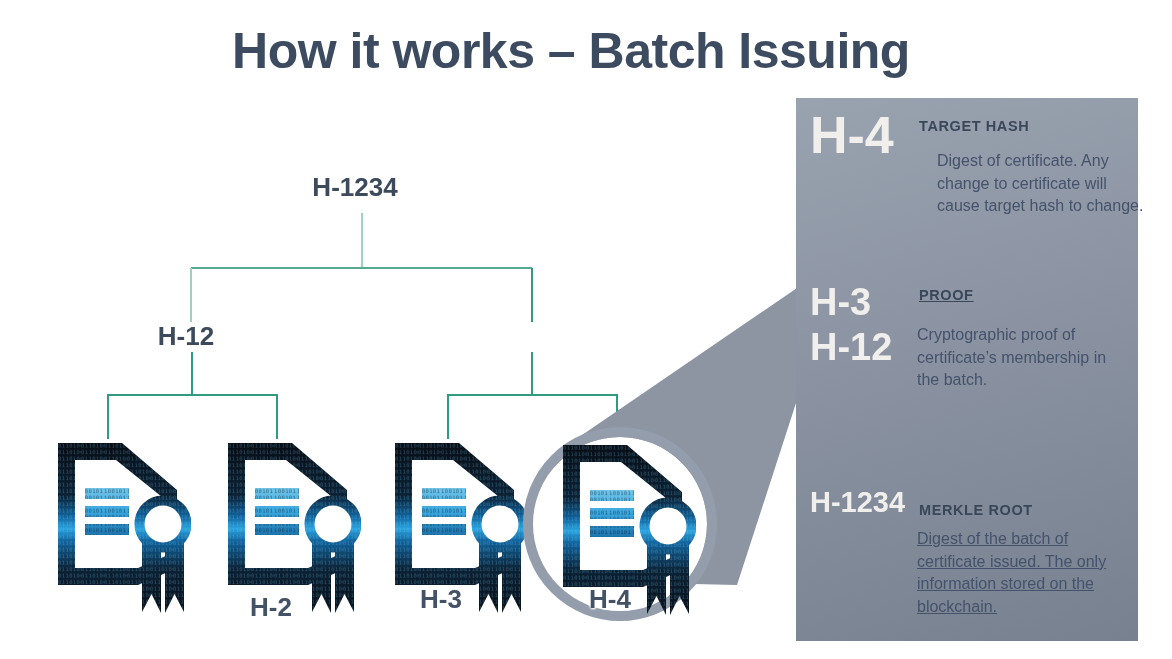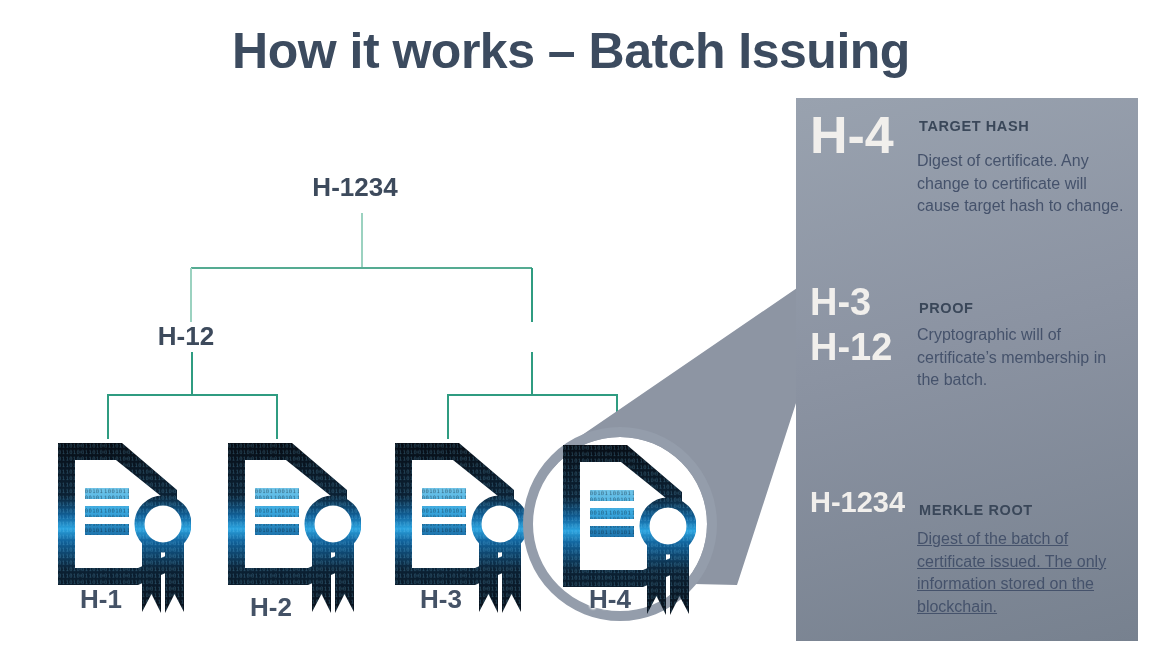--- a/index.html
+++ b/index.html
@@ -102,48 +102,47 @@
   <svg class="cert" style="left:58px;top:443px;" viewBox="0 0 133 175">
       <use href="#certSym"></use>
     </svg>
   <svg class="cert" style="left:228px;top:443px;" viewBox="0 0 133 175">
       <use href="#certSym"></use>
     </svg>
   <svg class="cert" style="left:395px;top:443px;" viewBox="0 0 133 175">
       <use href="#certSym"></use>
     </svg>
 
-  <div class="leaf-label" style="left:101px;top:584px;">H-1</div>
   <div class="leaf-label" style="left:271px;top:584px;margin-top:8px;">H-2</div>
   <div class="leaf-label" style="left:441px;top:584px;">H-3</div>
 
   <svg class="layer beam-layer" viewBox="0 0 1172 659">
     <path d="M797,288 L566,446 A95,95 0 0 0 694,584 L737,585 L797,400 Z" fill="var(--beam)"></path>
     <circle cx="620" cy="524" r="87" fill="#ffffff"></circle>
     <circle cx="620" cy="524" r="92" fill="none" stroke="var(--ring)" stroke-width="10"></circle>
   </svg>
 
   <svg class="cert cert-magnified" style="left:563px;top:445px;" viewBox="0 0 133 175">
       <use href="#certSym"></use>
     </svg>
   <div class="leaf-label" style="left:610px;top:584px;">H-4</div>
 
   <div class="panel">
 
     <div>
       <div class="hash-label lab-xl" style="top:11px;">H-4</div>
       <div class="sec-heading" style="top:20px;">TARGET HASH</div>
-      <div class="sec-body" style="top:52px;">Digest of certificate. Any change to certificate will cause target hash to change.</div>
+      <div class="sec-body" style="top:52px;margin-left:20px;">Digest of certificate. Any change to certificate will cause target hash to change.</div>
     </div>
 
     <div>
       <div class="hash-label lab-lg" style="top:185px;">H-3</div>
       <div class="hash-label lab-lg" style="top:230px;">H-12</div>
-      <div class="sec-heading" style="top:202px;">PROOF</div>
-      <div class="sec-body" style="top:226px;">Cryptographic will of certificate’s membership in the batch.</div>
+      <div class="sec-heading" style="top:189px;text-decoration:underline;">PROOF</div>
+      <div class="sec-body" style="top:226px;">Cryptographic proof of certificate’s membership in the batch.</div>
     </div>
 
     <div>
       <div class="hash-label lab-md" style="top:390px;">H-1234</div>
       <div class="sec-heading" style="top:404px;">MERKLE ROOT</div>
       <div class="sec-body" style="top:430px;text-decoration:underline;">Digest of the batch of certificate issued. The only information stored on the blockchain.</div>
     </div>
 
   </div>
 </div>

